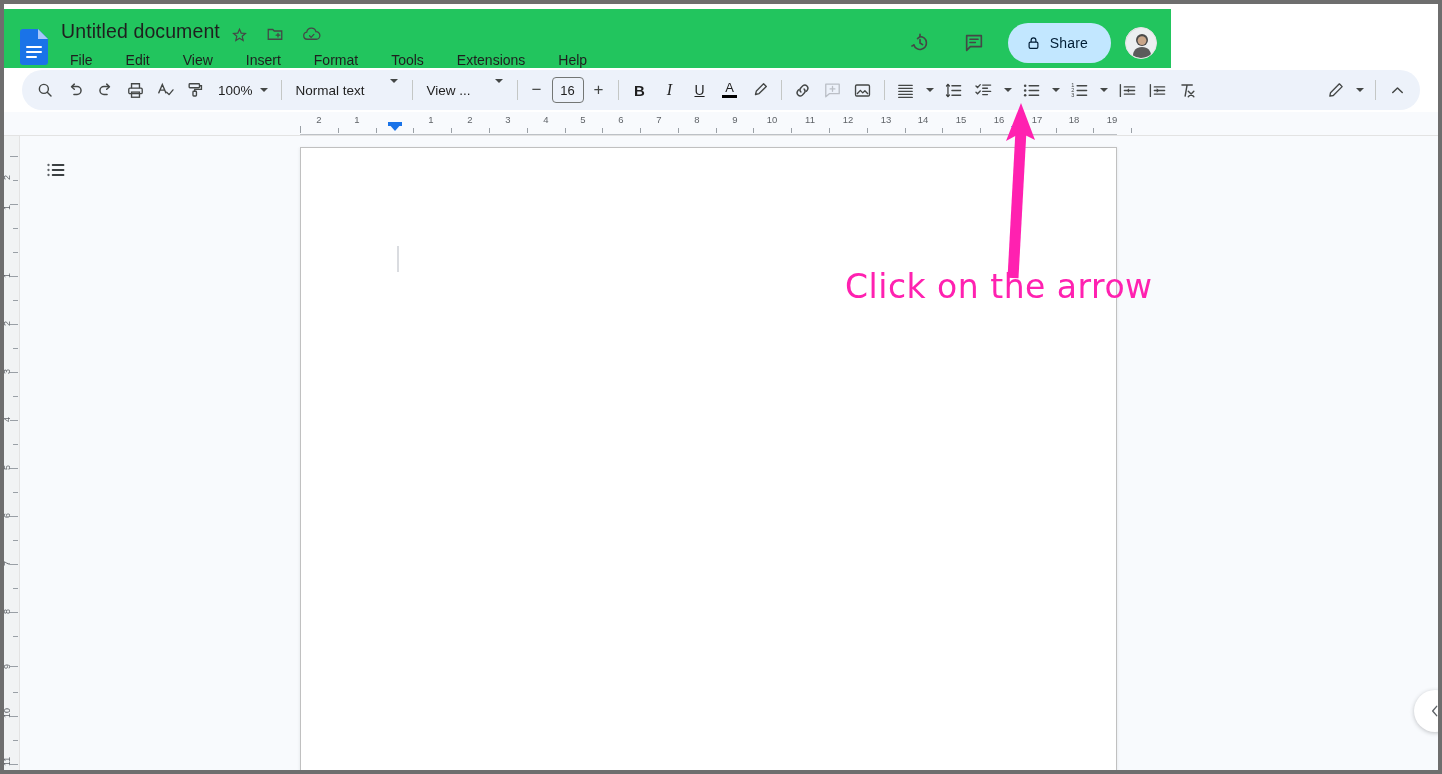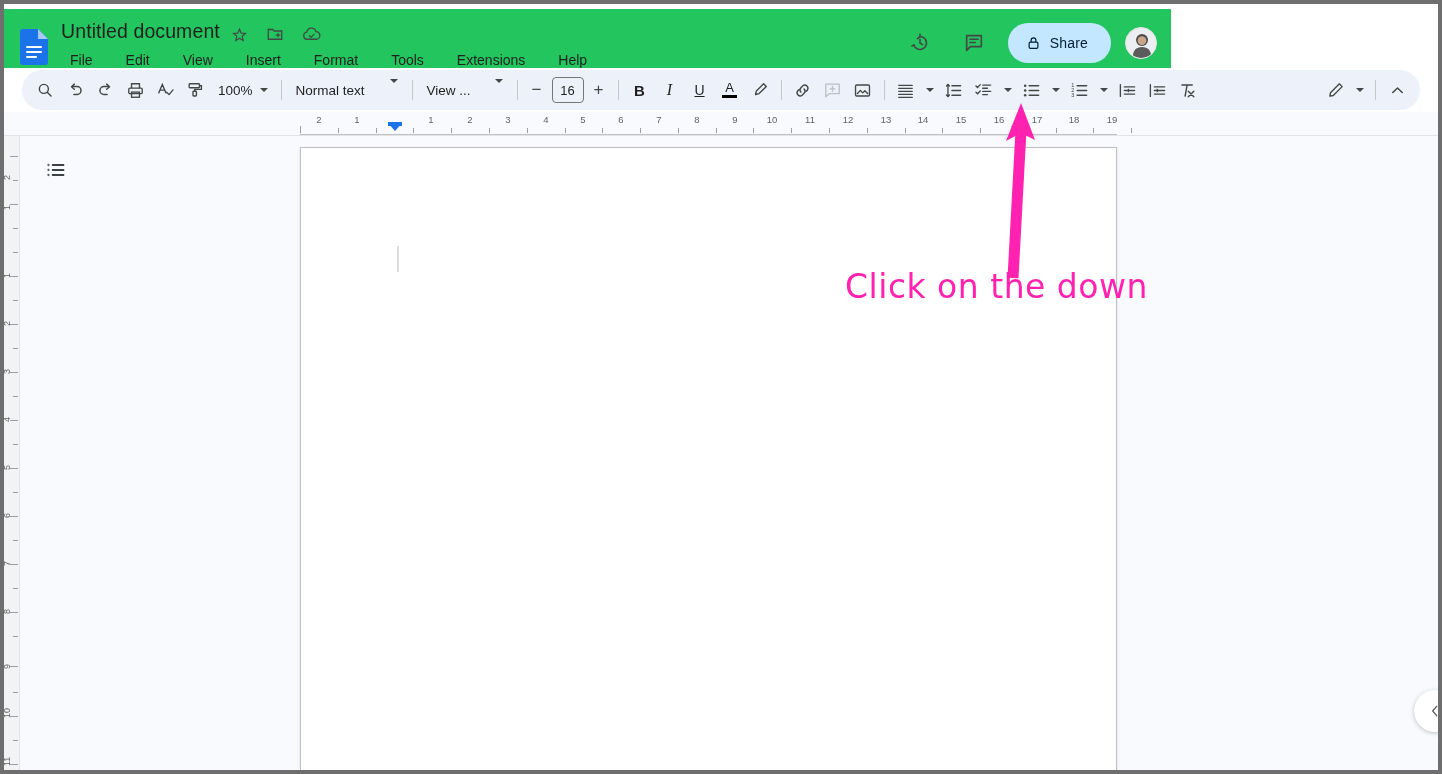--- a/index.html
+++ b/index.html
@@ -574,21 +574,21 @@
   </div>
 
   <div class="annot">
     <svg width="1442" height="774" style="position:absolute;left:0;top:0;">
       <g>
         <path d="M1013 278 L1021 130" stroke="#ff21b0" stroke-width="11" stroke-linecap="butt" fill="none"></path>
         <path d="M1021 103 L1035 140 L1021 133 L1006 141 Z" fill="#ff21b0"></path>
       </g>
     </svg>
     <div class="annot-text">
-      <div class="annot-line-1">Click on the down</div>
+      <div class="annot-line-1">Click on the arrow</div>
     </div>
   </div>
 
   <div class="edge-top"></div>
   <div class="edge-left"></div>
   <div class="edge-right"></div>
   <div class="edge-bottom"></div>
 
 </div>
 

